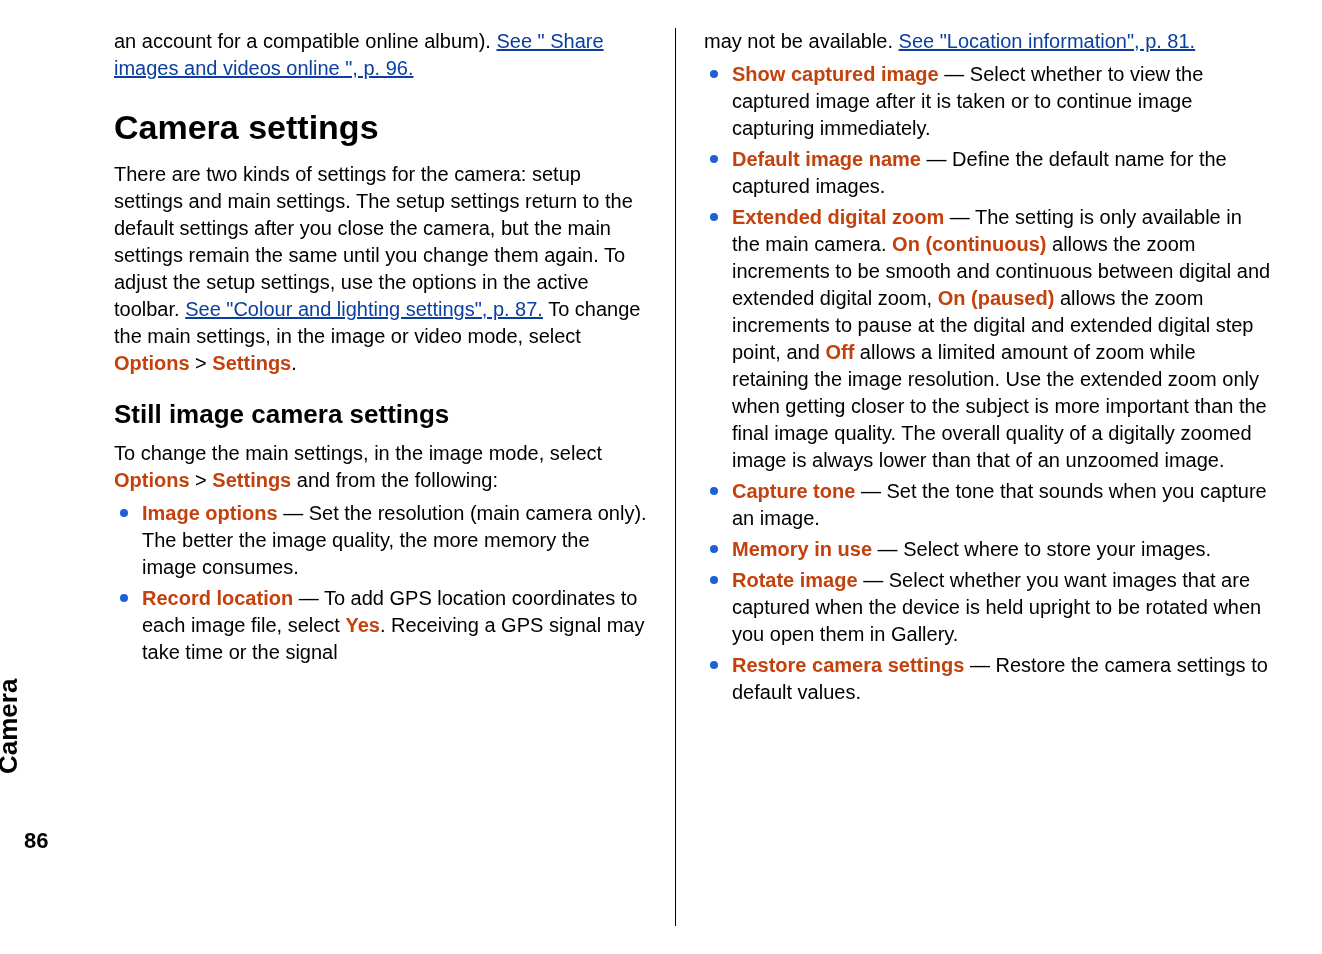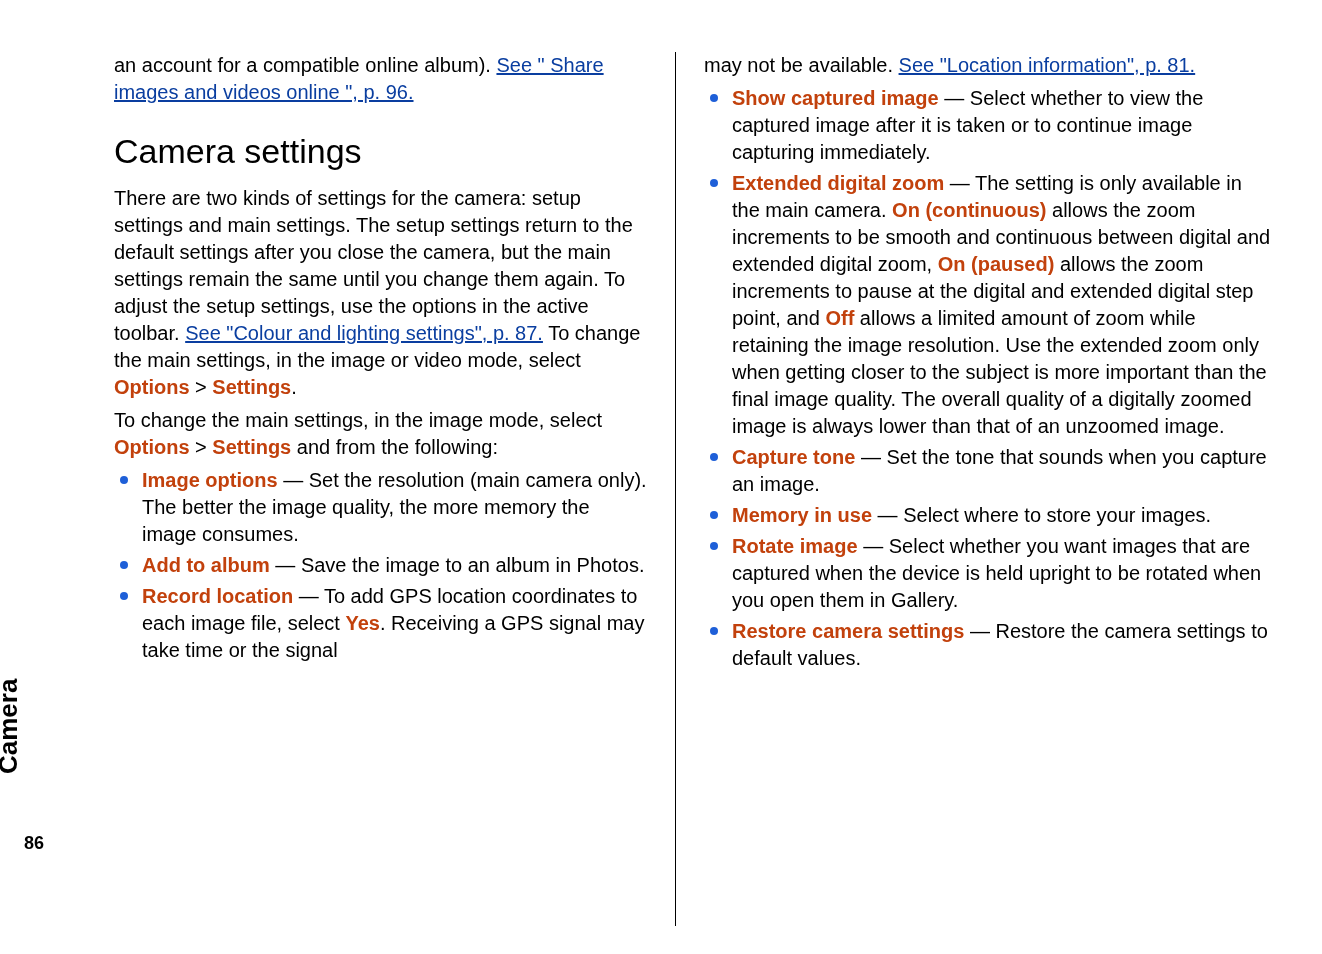--- a/index.html
+++ b/index.html
@@ -17,32 +17,31 @@
     bottom: 180px;
     transform: rotate(-90deg);
     transform-origin: left bottom;
     font-size: 26px;
     font-weight: 700;
   }
   .page-num {
     position: absolute;
     left: 24px;
     bottom: 100px;
-    font-size: 18px;
+    font-size: 22px;
     font-weight: 700;
   }
   .columns {
     display: flex;
     gap: 0;
     height: 100%;
   }
   .col {
     width: 50%;
     padding: 0 32px;
-    margin-top: 24px;
   }
   .col.left {
     border-right: 1.5px solid #000;
     padding-left: 44px;
     padding-right: 28px;
   }
   .col.right {
     padding-left: 28px;
     padding-right: 10px;
   }
@@ -50,21 +49,21 @@
     font-size: 20px;
     line-height: 1.35;
     margin-bottom: 2px;
   }
   a.lnk {
     color: #0a3ea0;
     text-decoration: underline;
   }
   h1 {
     font-size: 34px;
-    font-weight: 400;
+    font-weight: 700;
     margin-top: 26px;
     margin-bottom: 14px;
   }
   h2 {
     font-size: 26px;
     font-weight: 800;
     margin-top: 22px;
     margin-bottom: 10px;
   }
   .ui-label {
@@ -103,48 +102,49 @@
       <span>an account for a compatible online album). </span><a class="lnk" href="#">See " Share images and videos online ", p. 96.</a>
     </p>
 
 
     <h1>Camera settings</h1>
 
     <p class="para">
       <span>There are two kinds of settings for the camera: setup settings and main settings. The setup settings return to the default settings after you close the camera, but the main settings remain the same until you change them again. To adjust the setup settings, use the options in the active toolbar. </span><a class="lnk" href="#">See "Colour and lighting settings", p. 87.</a><span> To change the main settings, in the image or video mode, select </span><span class="ui-label">Options</span><span> &gt; </span><span class="ui-label">Settings</span><span>.</span>
     </p>
 
+    <h2>Still image camera settings</h2>
 
     <p class="para">
       <span>To change the main settings, in the image mode, select </span><span class="ui-label">Options</span><span> &gt; </span><span class="ui-label">Settings</span><span> and from the following:</span>
     </p>
 
     <ul>
       <li>
         <span class="ui-label">Image options</span><span> — </span><span>Set the resolution (main camera only). The better the image quality, the more memory the image consumes.</span>
-      </li>
-      <li>
-        <span class="ui-label">Add to album</span><span> — </span><span>Save the image to an album in Photos.</span>
       </li>
       <li>
         <span class="ui-label">Record location</span><span> — </span><span>To add GPS location coordinates to each image file, select </span><span class="ui-label">Yes</span><span>. Receiving a GPS signal may take time or the signal</span>
       </li>
     </ul>
 
   </div>
 
   <div class="col right">
 
     <p class="para">
       <span>may not be available. </span><a class="lnk" href="#">See "Location information", p. 81.</a>
     </p>
 
     <ul>
       <li>
         <span class="ui-label">Show captured image</span><span> — </span><span>Select whether to view the captured image after it is taken or to continue image capturing immediately.</span>
+      </li>
+      <li>
+        <span class="ui-label">Default image name</span><span> — </span><span>Define the default name for the captured images.</span>
       </li>
       <li>
         <span class="ui-label">Extended digital zoom</span><span> — </span><span>The setting is only available in the main camera. </span><span class="ui-label">On (continuous)</span><span> allows the zoom increments to be smooth and continuous between digital and extended digital zoom, </span><span class="ui-label">On (paused)</span><span> allows the zoom increments to pause at the digital and extended digital step point, and </span><span class="ui-label">Off</span><span> allows a limited amount of zoom while retaining the image resolution. Use the extended zoom only when getting closer to the subject is more important than the final image quality. The overall quality of a digitally zoomed image is always lower than that of an unzoomed image.</span>
       </li>
       <li>
         <span class="ui-label">Capture tone</span><span> — </span><span>Set the tone that sounds when you capture an image.</span>
       </li>
       <li>
         <span class="ui-label">Memory in use</span><span> — </span><span>Select where to store your images.</span>
       </li>

